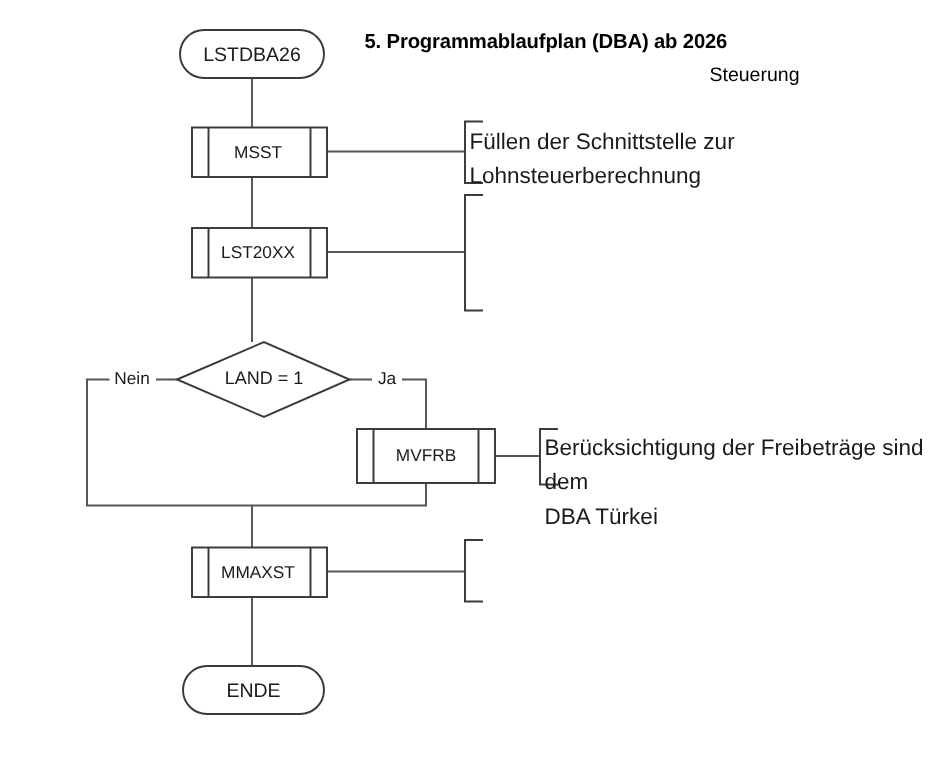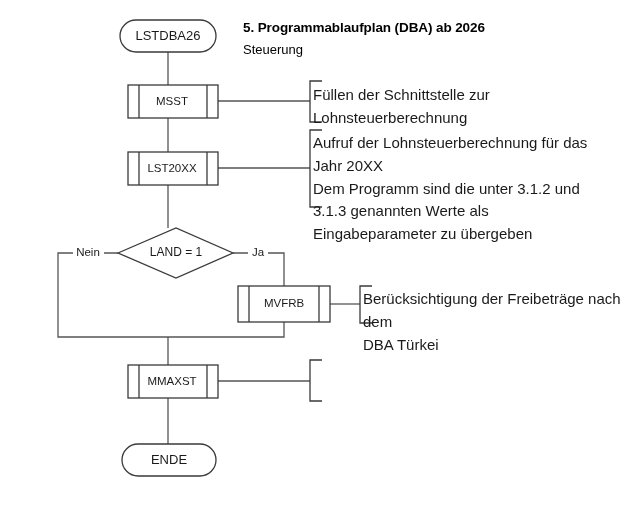--- a/index.html
+++ b/index.html
@@ -84,21 +84,21 @@
     letter-spacing: -0.1px;
   }
   .title-sub {
     position: absolute;
     left: 243px;
     top: 42px;
     width: 290px;
     font-size: 13px;
     font-weight: normal;
     color: #000000;
-    text-align: left;
+    text-align: right;
     line-height: 1.25;
   }
   .note {
     position: absolute;
     font-size: 15px;
     color: #1a1a1a;
     line-height: 1.52;
     white-space: pre-line;
     text-align: left;
   }
@@ -186,21 +186,16 @@
 
     <g>
       <rect class="shape-fill" x="122" y="444" width="94" height="32" rx="16" ry="16"></rect>
       <text class="term-label" x="169" y="461">ENDE</text>
     </g>
 
   </svg>
 
   <div class="note note-1">Füllen der Schnittstelle zur
 Lohnsteuerberechnung</div>
-  <div class="note note-2">Aufruf der Lohnsteuerberechnung für das
-Jahr 20XX
-Dem Programm sind die unter 3.1.2 und
-3.1.3 genannten Werte als
-Eingabeparameter zu übergeben</div>
-  <div class="note note-3">Berücksichtigung der Freibeträge nach dem
+  <div class="note note-3">Berücksichtigung der Freibeträge sind dem
 DBA Türkei</div>
 
 </div>
 
 </body></html>

